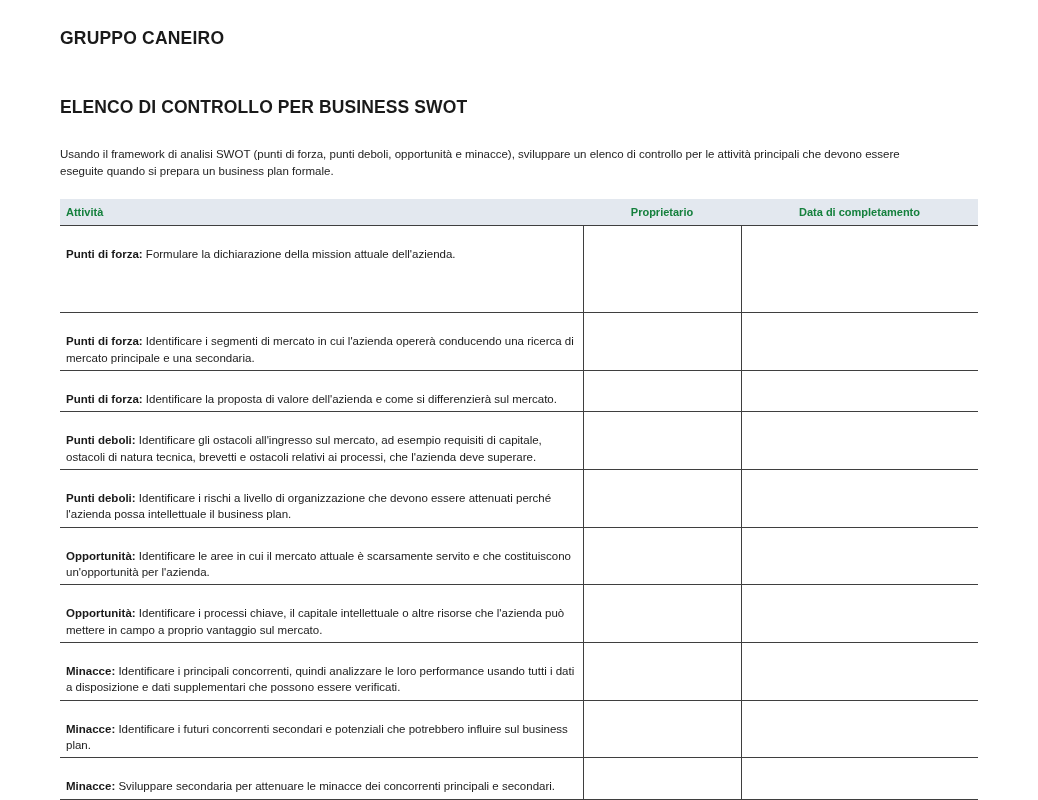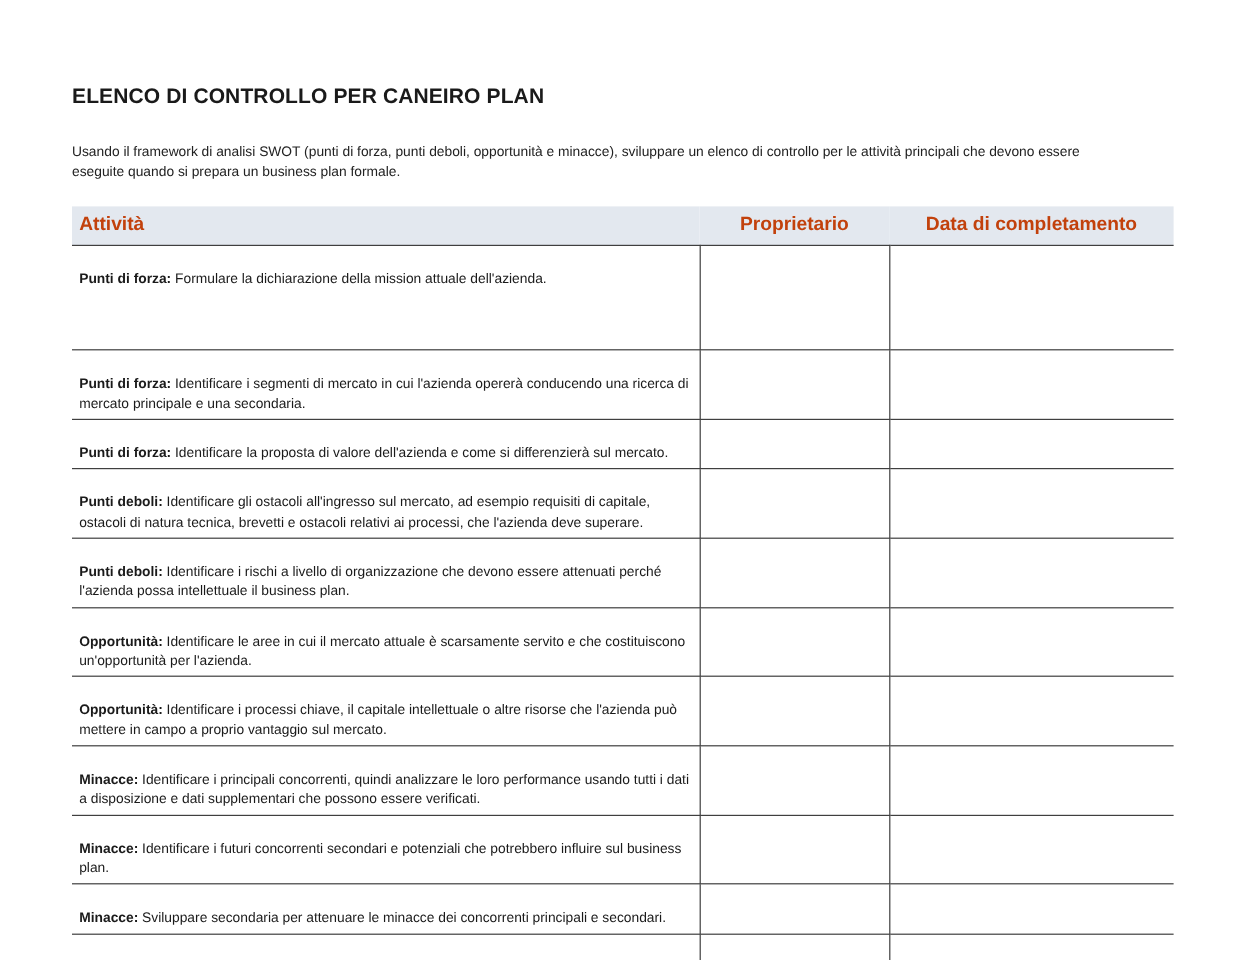--- a/index.html
+++ b/index.html
@@ -43,23 +43,23 @@
     max-width: 860px;
   }
   table.checklist {
     margin-top: 20px;
     border-collapse: collapse;
     width: 918px;
     table-layout: fixed;
   }
   table.checklist th {
     background: #e3e8ef;
-    font-size: 16px;
+    font-size: 11px;
     font-weight: bold;
-    color: #c2410c;
+    color: #15803d;
     text-align: left;
     padding: 7px 6px 7px 6px;
     border: none;
     vertical-align: middle;
   }
   table.checklist th.owner-col,
   table.checklist th.date-col {
     text-align: center;
   }
   table.checklist col.task-col { width: 523px; }
@@ -89,22 +89,23 @@
     font-weight: bold;
   }
   .cell-tall-1 { height: 62px; }
   .cell-extra { height: 44px; }
 </style>
 </head>
 <body>
 
 <div class="page">
 
+  <div class="company-name">GRUPPO CANEIRO</div>
 
-  <div class="doc-title">ELENCO DI CONTROLLO PER CANEIRO PLAN</div>
+  <div class="doc-title">ELENCO DI CONTROLLO PER BUSINESS SWOT</div>
 
   <div class="intro">Usando il framework di analisi SWOT (punti di forza, punti deboli, opportunità e minacce), sviluppare un elenco di controllo per le attività principali che devono essere eseguite quando si prepara un business plan formale.</div>
 
   <table class="checklist">
     <colgroup>
       <col class="task-col">
       <col class="owner-col">
       <col class="date-col">
     </colgroup>
     <thead>

